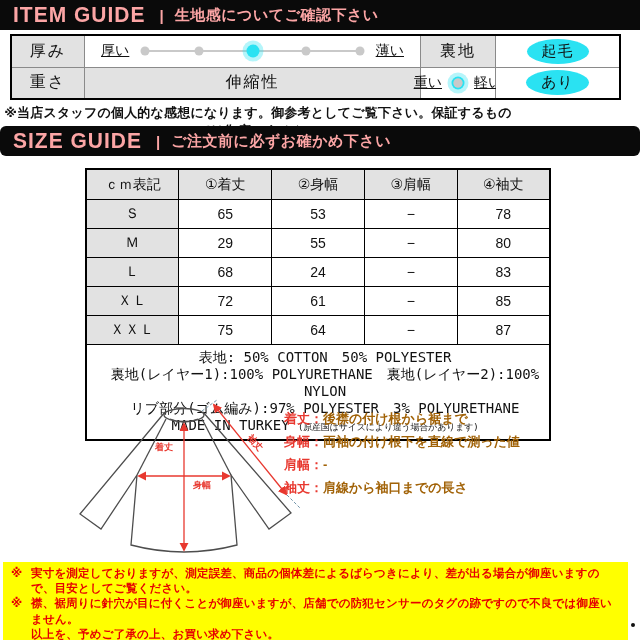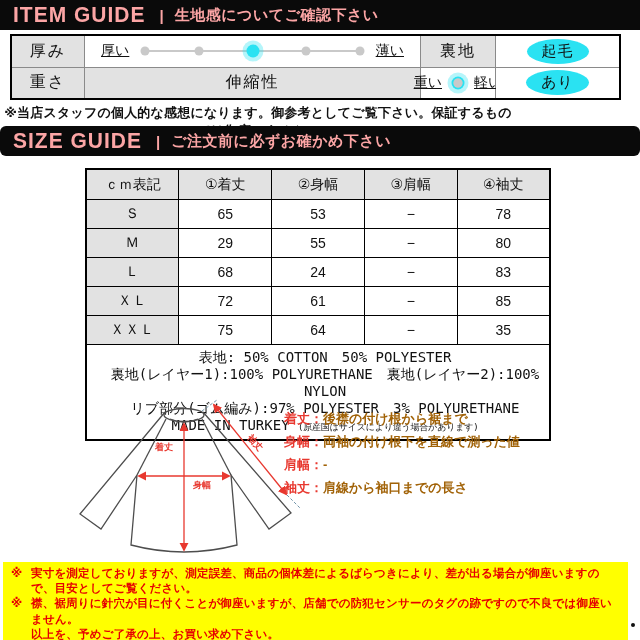--- a/index.html
+++ b/index.html
@@ -150,21 +150,21 @@
         <td>72</td>
         <td>61</td>
         <td>−</td>
         <td>85</td>
       </tr>
       <tr>
         <td class="size-col">ＸＸＬ</td>
         <td>75</td>
         <td>64</td>
         <td>−</td>
-        <td>35</td>
+        <td>87</td>
       </tr>
     </tbody>
   <tbody>
     <tr>
       <td class="fabric-cell" colspan="5">
         <div>
             <div>表地: 50% COTTON　50% POLYESTER</div>
             <div>裏地(レイヤー1):100% POLYURETHANE　裏地(レイヤー2):100% NYLON</div>
             <div>リブ部分(ゴム編み):97% POLYESTER　3% POLYURETHANE</div>
           </div>

